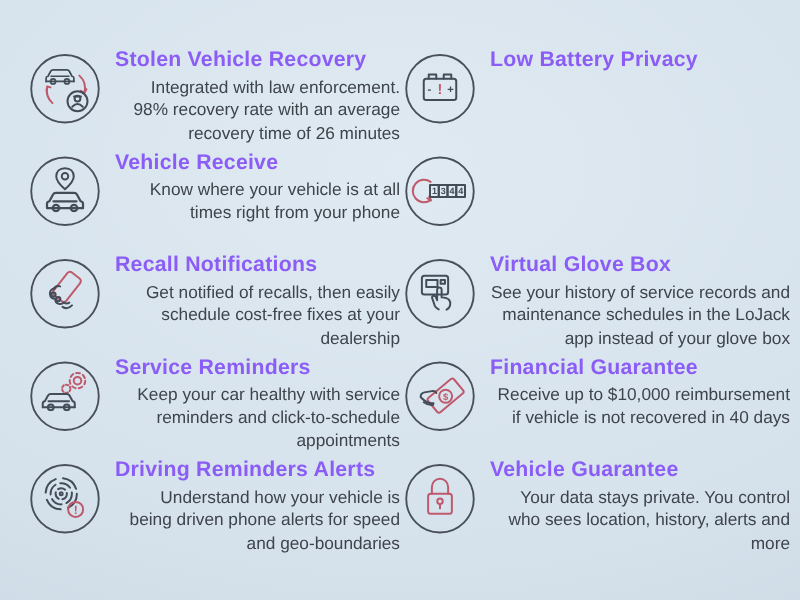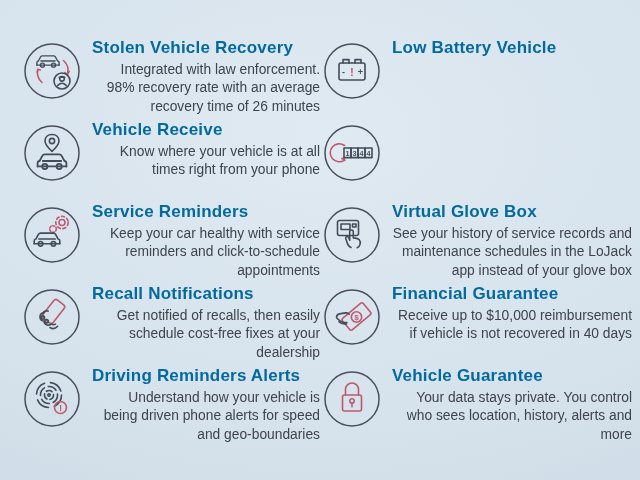--- a/index.html
+++ b/index.html
@@ -12,21 +12,21 @@
   .grid { display:grid; grid-template-columns:300px 1fr; }
   .col { display:flex; flex-direction:column; }
   .feature { display:flex; gap:10px; height:82px; align-items:flex-start; }
   .icon-wrap { flex:0 0 60px; width:60px; height:60px; margin-top:3px; }
   .icon-wrap svg { width:60px; height:60px; display:block; }
   .text { padding-top:0; }
   .col-left .text { width:228px; }
   .col-right .text { width:240px; }
   .title {
     margin:0 0 3px; font-size:17px; font-weight:700;
-    color:#0369a1; letter-spacing:.2px; line-height:1.15;
+    color:#8b5cf6; letter-spacing:.2px; line-height:1.15;
   }
   .desc { margin:0; font-size:13.8px; line-height:1.34; color:#3e444c;text-align:right; }
   
   .ring { stroke:#49505c; stroke-width:1.5; fill:none; }
   .dk   { stroke:#434c59; stroke-width:1.6; fill:none; stroke-linecap:round; stroke-linejoin:round; }
   .pk   { stroke:#bf5a6d; stroke-width:1.6; fill:none; stroke-linecap:round; stroke-linejoin:round; }
   .t-dk { fill:#434c59; stroke:none; font-family:"Liberation Sans",sans-serif; font-weight:bold; }
   .t-pk { fill:#bf5a6d; stroke:none; font-family:"Liberation Sans",sans-serif; font-weight:bold; }
   .coin { fill:#d8e3ec; }
 </style>
@@ -83,54 +83,54 @@
         <div class="text">
           <h3 class="title">Vehicle Receive</h3>
           <p class="desc">Know where your vehicle is at all times right from your phone</p>
         </div>
       </div>
 
       <div class="feature">
         <div class="icon-wrap">
           <svg viewBox="0 0 60 60">
             <circle class="ring" cx="30" cy="30" r="27"></circle>
-            <circle class="pk" cx="40" cy="17.5" r="3"></circle>
-            <circle class="pk" cx="40" cy="17.5" r="6.2" stroke-dasharray="3 2.6"></circle>
-            <circle class="pk" cx="31" cy="24" r="3.3" stroke-dasharray="2 1.7"></circle>
-            <use href="#car" class="dk" x="10" y="26" width="30" height="16"></use>
-          </svg>
-        </div>
-        <div class="text">
-          <h3 class="title">Service Reminders</h3>
-          <p class="desc">Keep your car healthy with service reminders and click-to-schedule appointments</p>
-        </div>
-      </div>
-
-      <div class="feature">
-        <div class="icon-wrap">
-          <svg viewBox="0 0 60 60">
-            <circle class="ring" cx="30" cy="30" r="27"></circle>
             <rect class="pk" x="25" y="13" width="13" height="23" rx="2.6" transform="rotate(38 31.5 24.5)"></rect>
             <path class="dk" d="M22 25.5 q-4.5 1-4 5 q.5 3.6 4.2 3.6 q-.2 3.2 2.8 3.9 q2.7 .6 4 -1.1 q2.4 1.6 4.4 .2"></path>
             <path class="dk" d="M20.5 26.5 q2 -3.4 5.6 -2.4"></path>
             <circle class="dk" cx="20.8" cy="30.6" r="1.7"></circle>
             <circle class="dk" cx="24.6" cy="34.2" r="1.7"></circle>
             <path class="dk" d="M28 40.5 q4 2.6 7.6 -1.2"></path>
           </svg>
         </div>
         <div class="text">
           <h3 class="title">Recall Notifications</h3>
           <p class="desc">Get notified of recalls, then easily schedule cost-free fixes at your dealership</p>
         </div>
       </div>
 
       <div class="feature">
         <div class="icon-wrap">
           <svg viewBox="0 0 60 60">
             <circle class="ring" cx="30" cy="30" r="27"></circle>
+            <circle class="pk" cx="40" cy="17.5" r="3"></circle>
+            <circle class="pk" cx="40" cy="17.5" r="6.2" stroke-dasharray="3 2.6"></circle>
+            <circle class="pk" cx="31" cy="24" r="3.3" stroke-dasharray="2 1.7"></circle>
+            <use href="#car" class="dk" x="10" y="26" width="30" height="16"></use>
+          </svg>
+        </div>
+        <div class="text">
+          <h3 class="title">Service Reminders</h3>
+          <p class="desc">Keep your car healthy with service reminders and click-to-schedule appointments</p>
+        </div>
+      </div>
+
+      <div class="feature">
+        <div class="icon-wrap">
+          <svg viewBox="0 0 60 60">
+            <circle class="ring" cx="30" cy="30" r="27"></circle>
             <circle class="dk" cx="27" cy="26" r="1.2"></circle>
             <circle class="dk" cx="27" cy="26" r="4.5" stroke-dasharray="6 3"></circle>
             <circle class="dk" cx="27" cy="26" r="8.5" stroke-dasharray="9 4"></circle>
             <circle class="dk" cx="27" cy="26" r="12.5" stroke-dasharray="14 6"></circle>
             <circle class="pk" cx="38.5" cy="38.5" r="6"></circle>
             <text class="t-pk" x="38.5" y="42" text-anchor="middle" font-size="9.5">!</text>
           </svg>
         </div>
         <div class="text">
           <h3 class="title">Driving Reminders Alerts</h3>
@@ -147,21 +147,21 @@
           <svg viewBox="0 0 60 60">
             <circle class="ring" cx="30" cy="30" r="27"></circle>
             <rect class="dk" x="17" y="22" width="26" height="17" rx="2"></rect>
             <path class="dk" d="M21 22 v-3.4 h6 v3.4 M33 22 v-3.4 h6 v3.4"></path>
             <text class="t-dk" x="21.5" y="33.5" text-anchor="middle" font-size="9">-</text>
             <text class="t-pk" x="30" y="34.6" text-anchor="middle" font-size="11.5">!</text>
             <text class="t-dk" x="38.5" y="33.8" text-anchor="middle" font-size="9">+</text>
           </svg>
         </div>
         <div class="text">
-          <h3 class="title">Low Battery Vehicle</h3>
+          <h3 class="title">Low Battery Privacy</h3>
         </div>
       </div>
 
       <div class="feature">
         <div class="icon-wrap">
           <svg viewBox="0 0 60 60">
             <circle class="ring" cx="30" cy="30" r="27"></circle>
             <path class="pk" d="M22.5 22.5 a9 9 0 1 0 0 14.6"></path>
             <polyline class="pk" points="19.8,35.6 22.8,37.3 21.4,34.2"></polyline>
             <rect class="dk" x="22" y="25" width="7" height="9.6"></rect>

